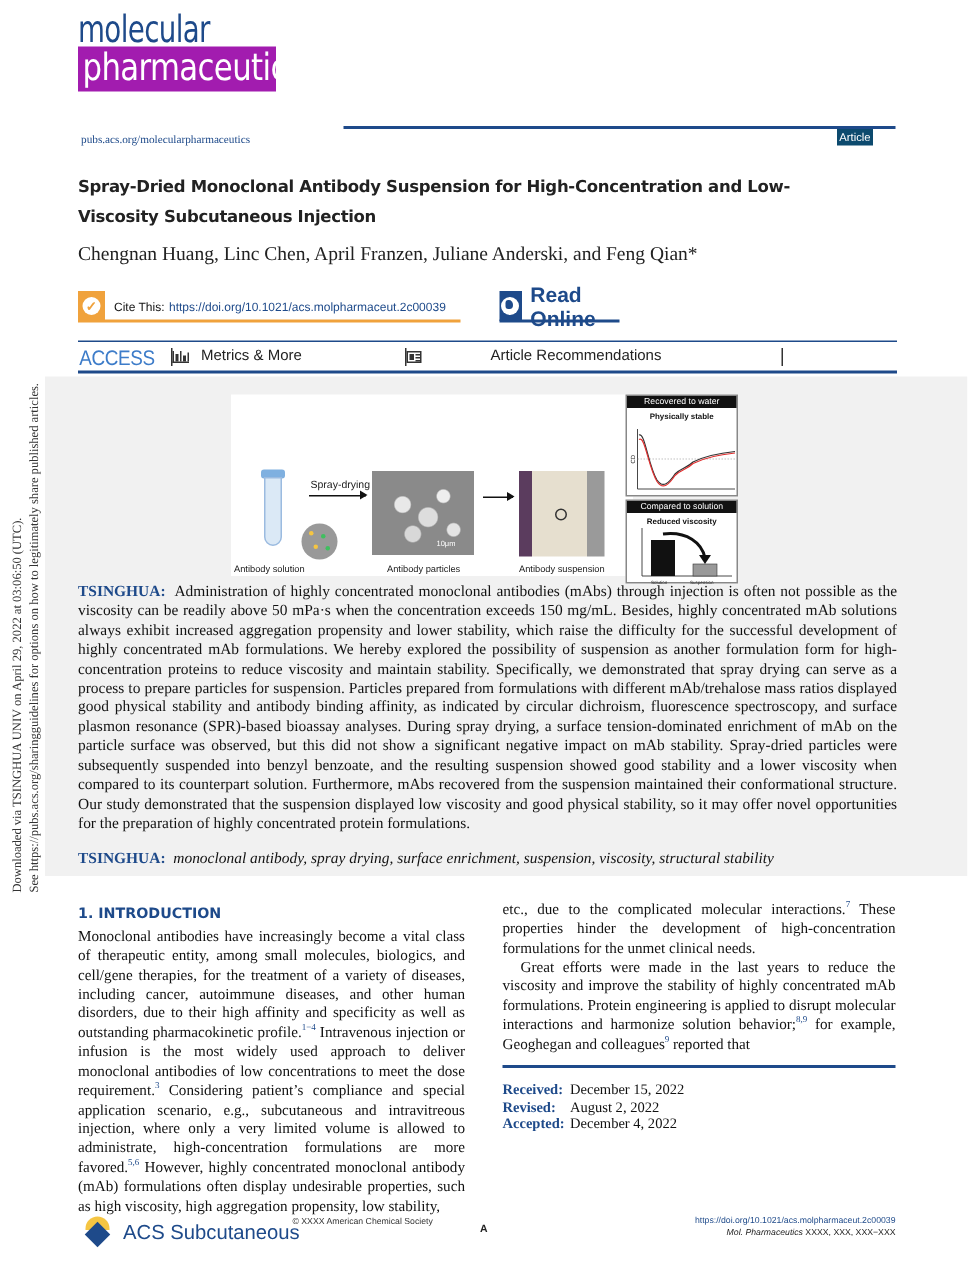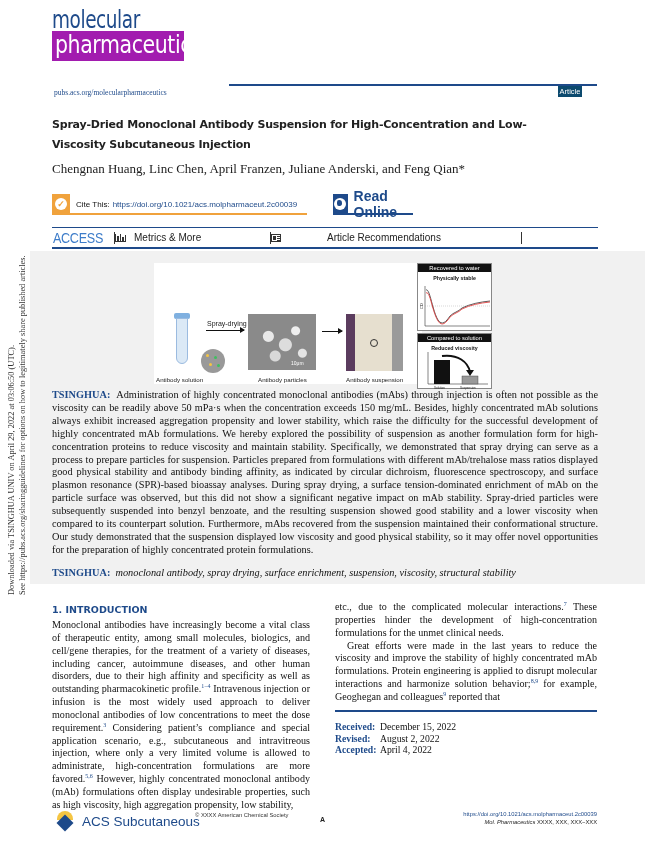--- a/index.html
+++ b/index.html
@@ -257,21 +257,21 @@
   <div class="row">
       <span class="k">Received:</span>
       <span>December 15, 2022</span>
     </div>
   <div class="row">
       <span class="k">Revised:</span>
       <span>August 2, 2022</span>
     </div>
   <div class="row">
       <span class="k">Accepted:</span>
-      <span>April 4, 2022</span>
+      <span>December 4, 2022</span>
     </div>
 </div>
 
 <div class="acs-logo">
   <span class="acs-emblem">
       <span class="top"></span>
       <span class="dia"></span>
     </span>
   <span class="acs-text">ACS Subcutaneous</span>
 </div>

